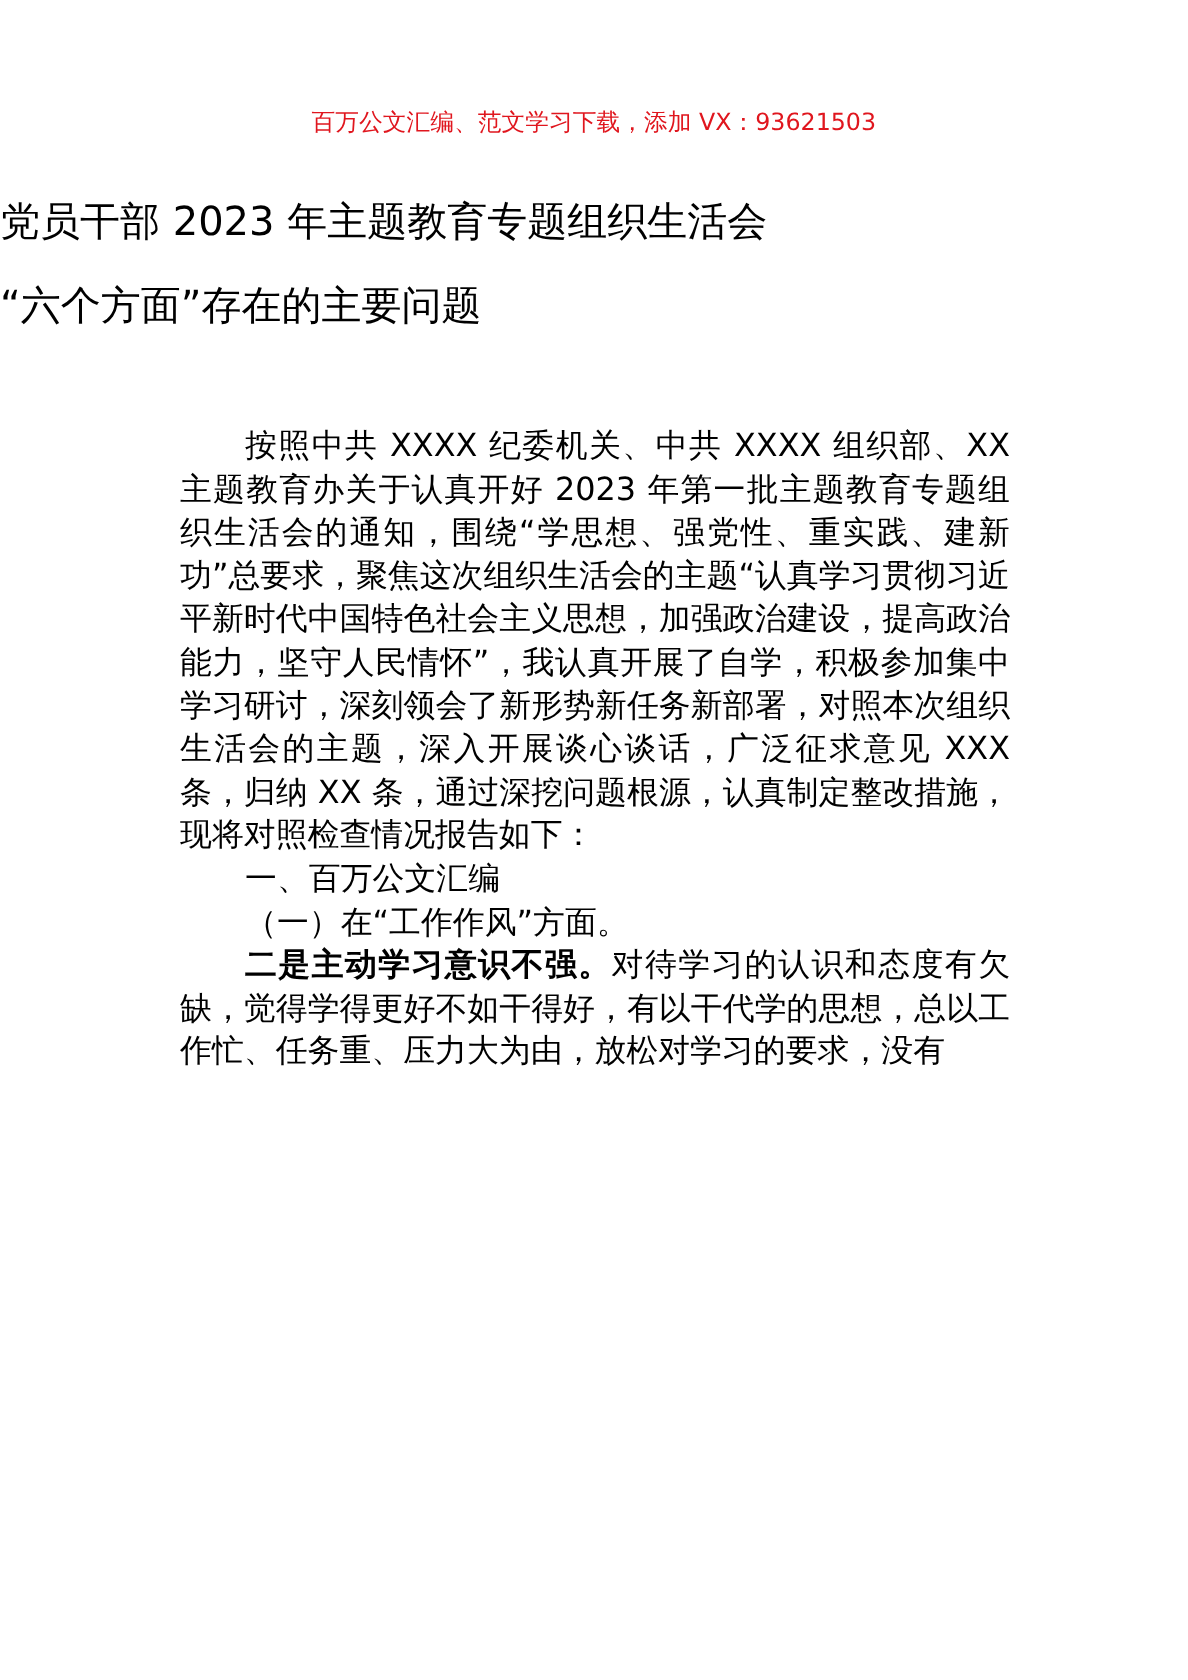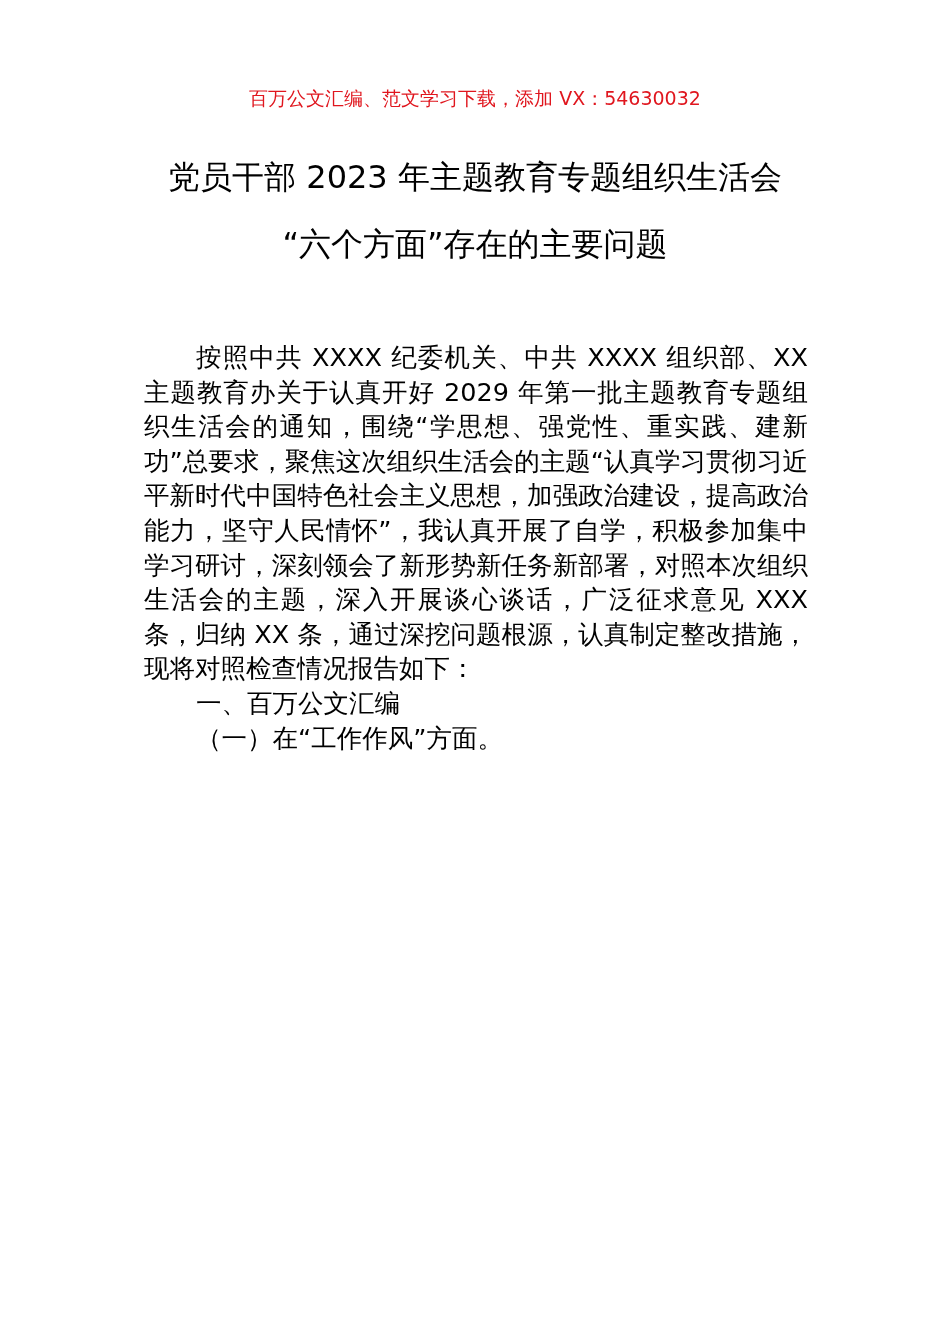--- a/index.html
+++ b/index.html
@@ -23,21 +23,21 @@
       text-align: center;
       font-size: 19px;
       line-height: 28px;
       color: #e0161e;
       letter-spacing: 0px;
     }
     .title {
       position: absolute;
       left: 0;
       width: 950px;
-      text-align: center;
+      text-align: left;
       font-size: 32px;
       line-height: 44px;
       color: #000;
       letter-spacing: 0px;
     }
     .title-1 { top: 155px; }
     .title-2 { top: 222px; }
     .body-text {
       position: absolute;
       top: 340px;
@@ -52,22 +52,23 @@
       margin: 0;
       text-indent: 52px;
     }
     .bold-lead {
       font-weight: bold;
     }
   </style>
 </head>
 <body>
 
-<div class="watermark">百万公文汇编、范文学习下载，添加 VX：54630032</div>
+<div class="watermark">百万公文汇编、范文学习下载，添加 VX：93621503</div>
 
 <div class="title title-1">党员干部 2023 年主题教育专题组织生活会</div>
 <div class="title title-2">“六个方面”存在的主要问题</div>
 
 <div class="body-text">
-  <p>按照中共 XXXX 纪委机关、中共 XXXX 组织部、XX 主题教育办关于认真开好 2029 年第一批主题教育专题组织生活会的通知，围绕“学思想、强党性、重实践、建新功”总要求，聚焦这次组织生活会的主题“认真学习贯彻习近平新时代中国特色社会主义思想，加强政治建设，提高政治能力，坚守人民情怀”，我认真开展了自学，积极参加集中学习研讨，深刻领会了新形势新任务新部署，对照本次组织生活会的主题，深入开展谈心谈话，广泛征求意见 XXX 条，归纳 XX 条，通过深挖问题根源，认真制定整改措施，现将对照检查情况报告如下：</p>
+  <p>按照中共 XXXX 纪委机关、中共 XXXX 组织部、XX 主题教育办关于认真开好 2023 年第一批主题教育专题组织生活会的通知，围绕“学思想、强党性、重实践、建新功”总要求，聚焦这次组织生活会的主题“认真学习贯彻习近平新时代中国特色社会主义思想，加强政治建设，提高政治能力，坚守人民情怀”，我认真开展了自学，积极参加集中学习研讨，深刻领会了新形势新任务新部署，对照本次组织生活会的主题，深入开展谈心谈话，广泛征求意见 XXX 条，归纳 XX 条，通过深挖问题根源，认真制定整改措施，现将对照检查情况报告如下：</p>
   <p>一、百万公文汇编</p>
   <p>（一）在“工作作风”方面。</p>
+  <p><span class="bold-lead">二是主动学习意识不强。</span><span>对待学习的认识和态度有欠缺，觉得学得更好不如干得好，有以干代学的思想，总以工作忙、任务重、压力大为由，放松对学习的要求，没有</span></p>
 </div>
 
 </body></html>

